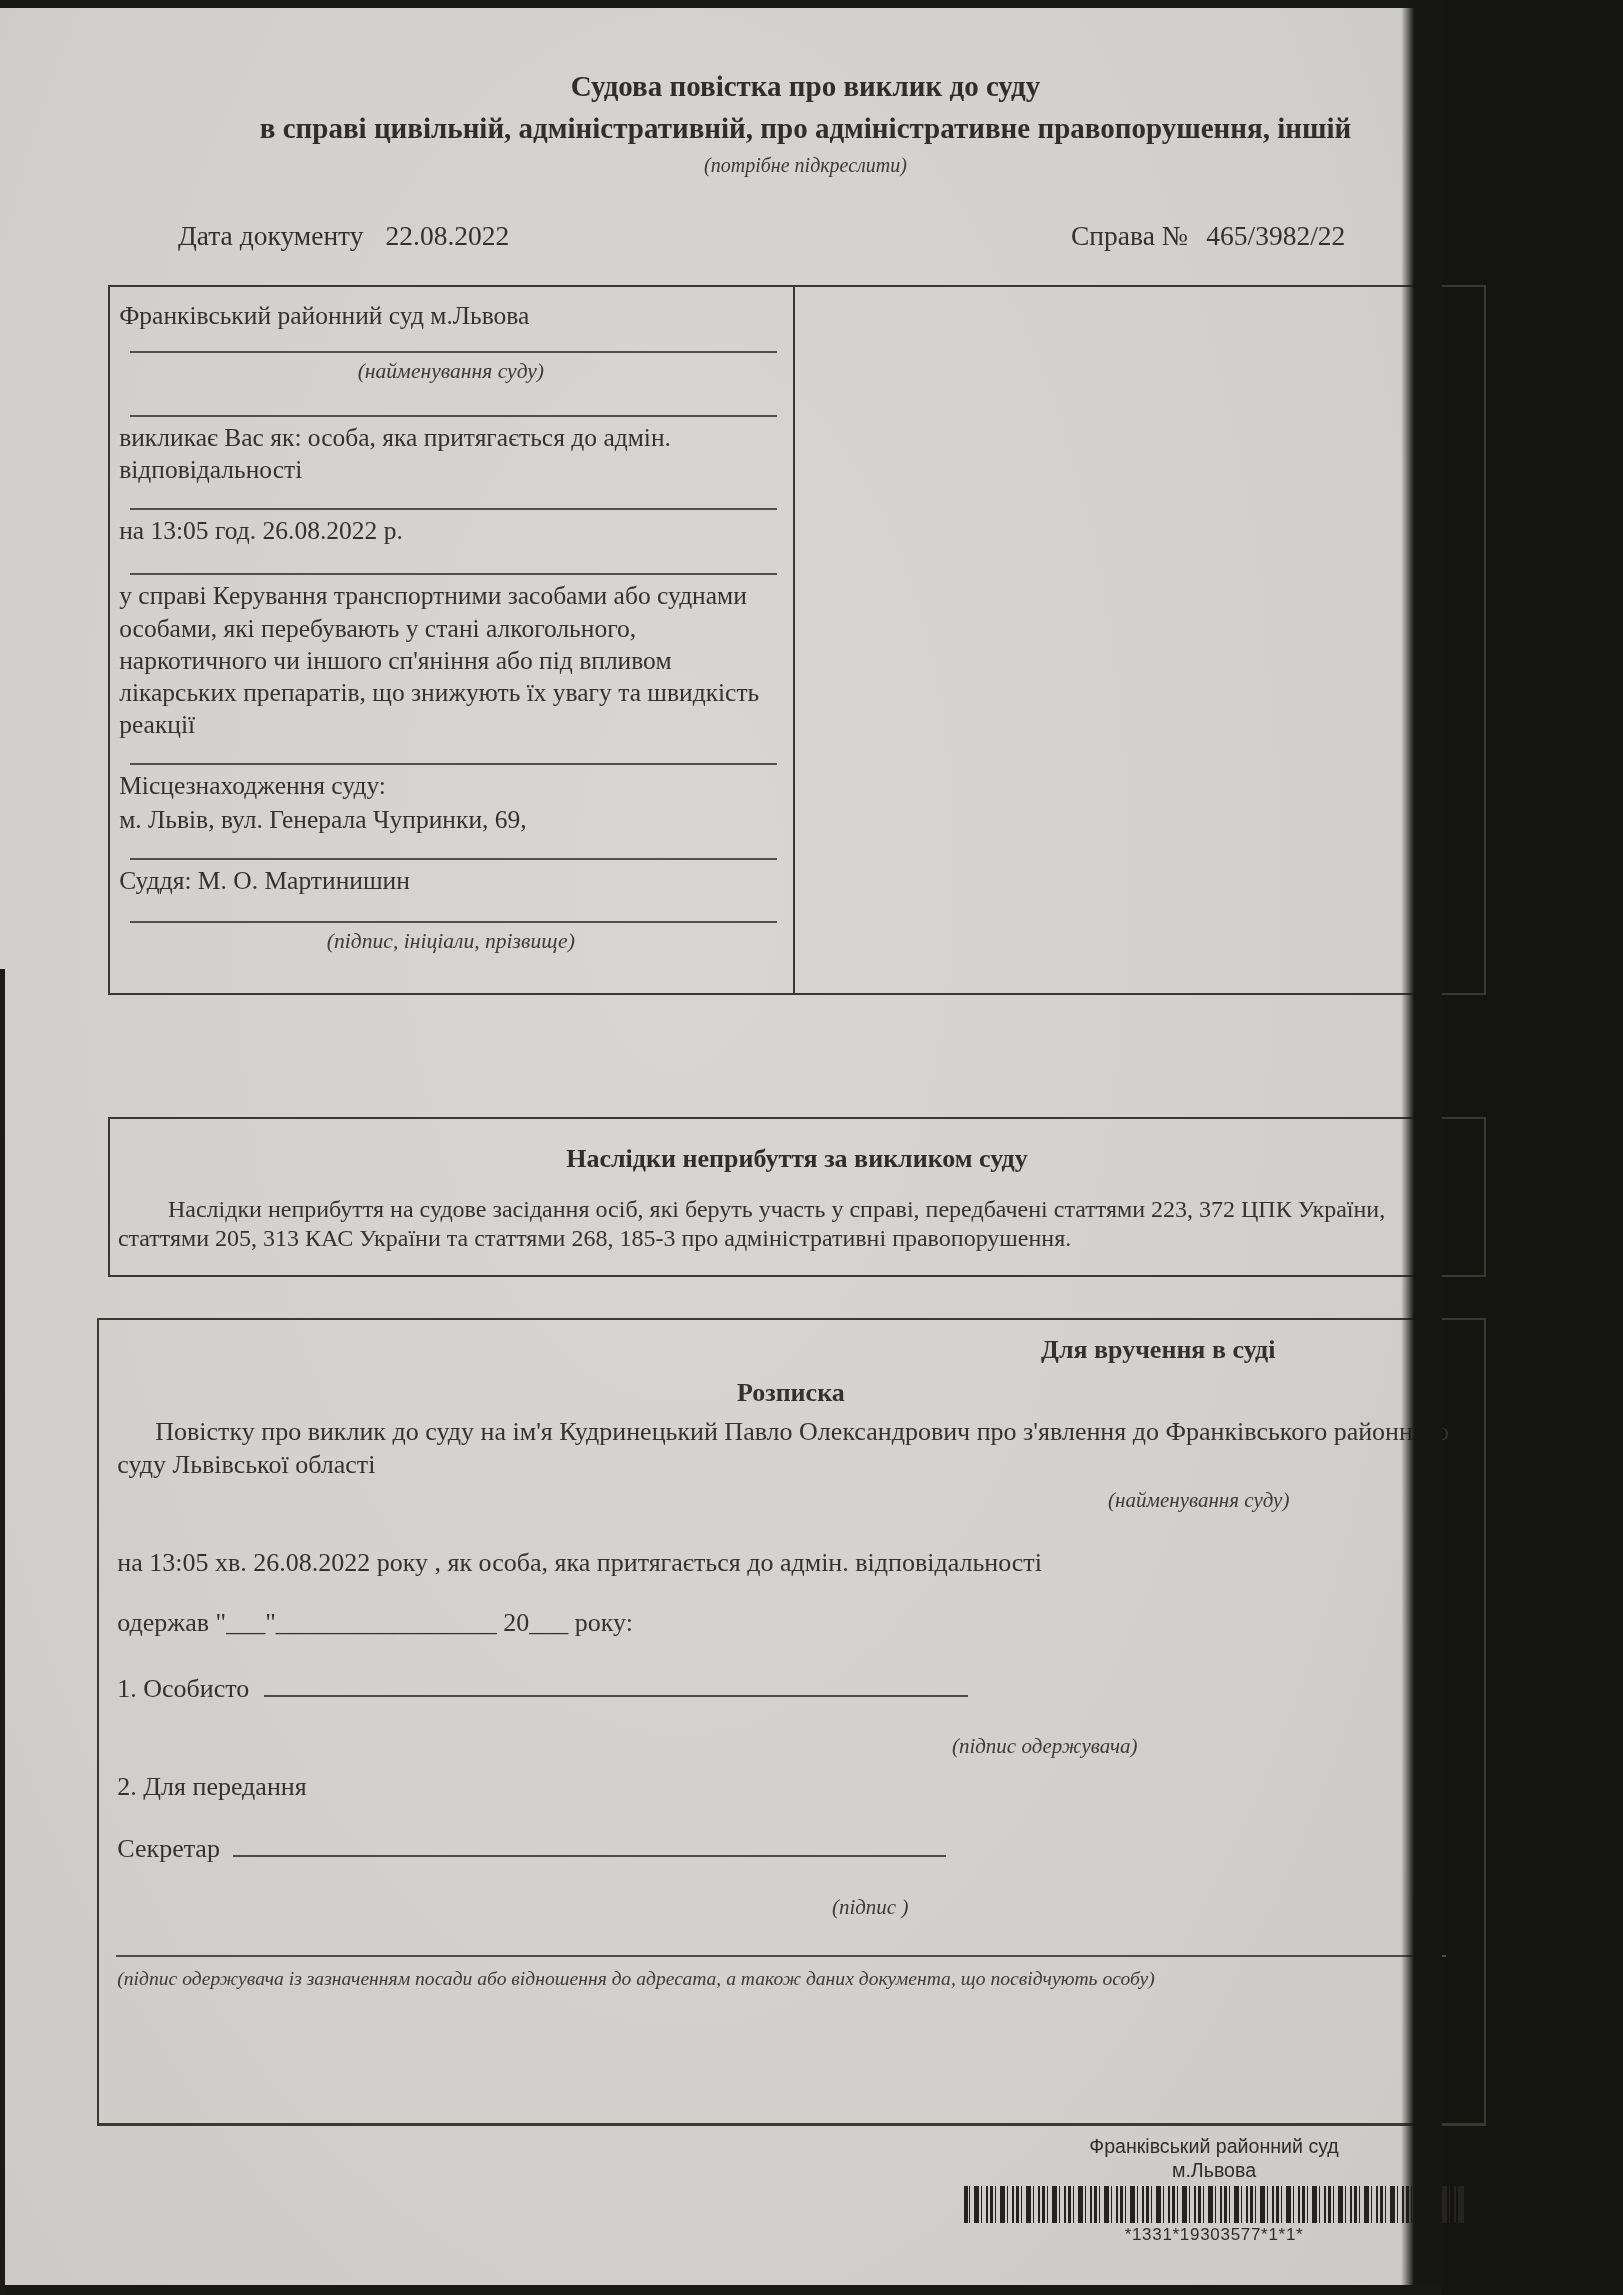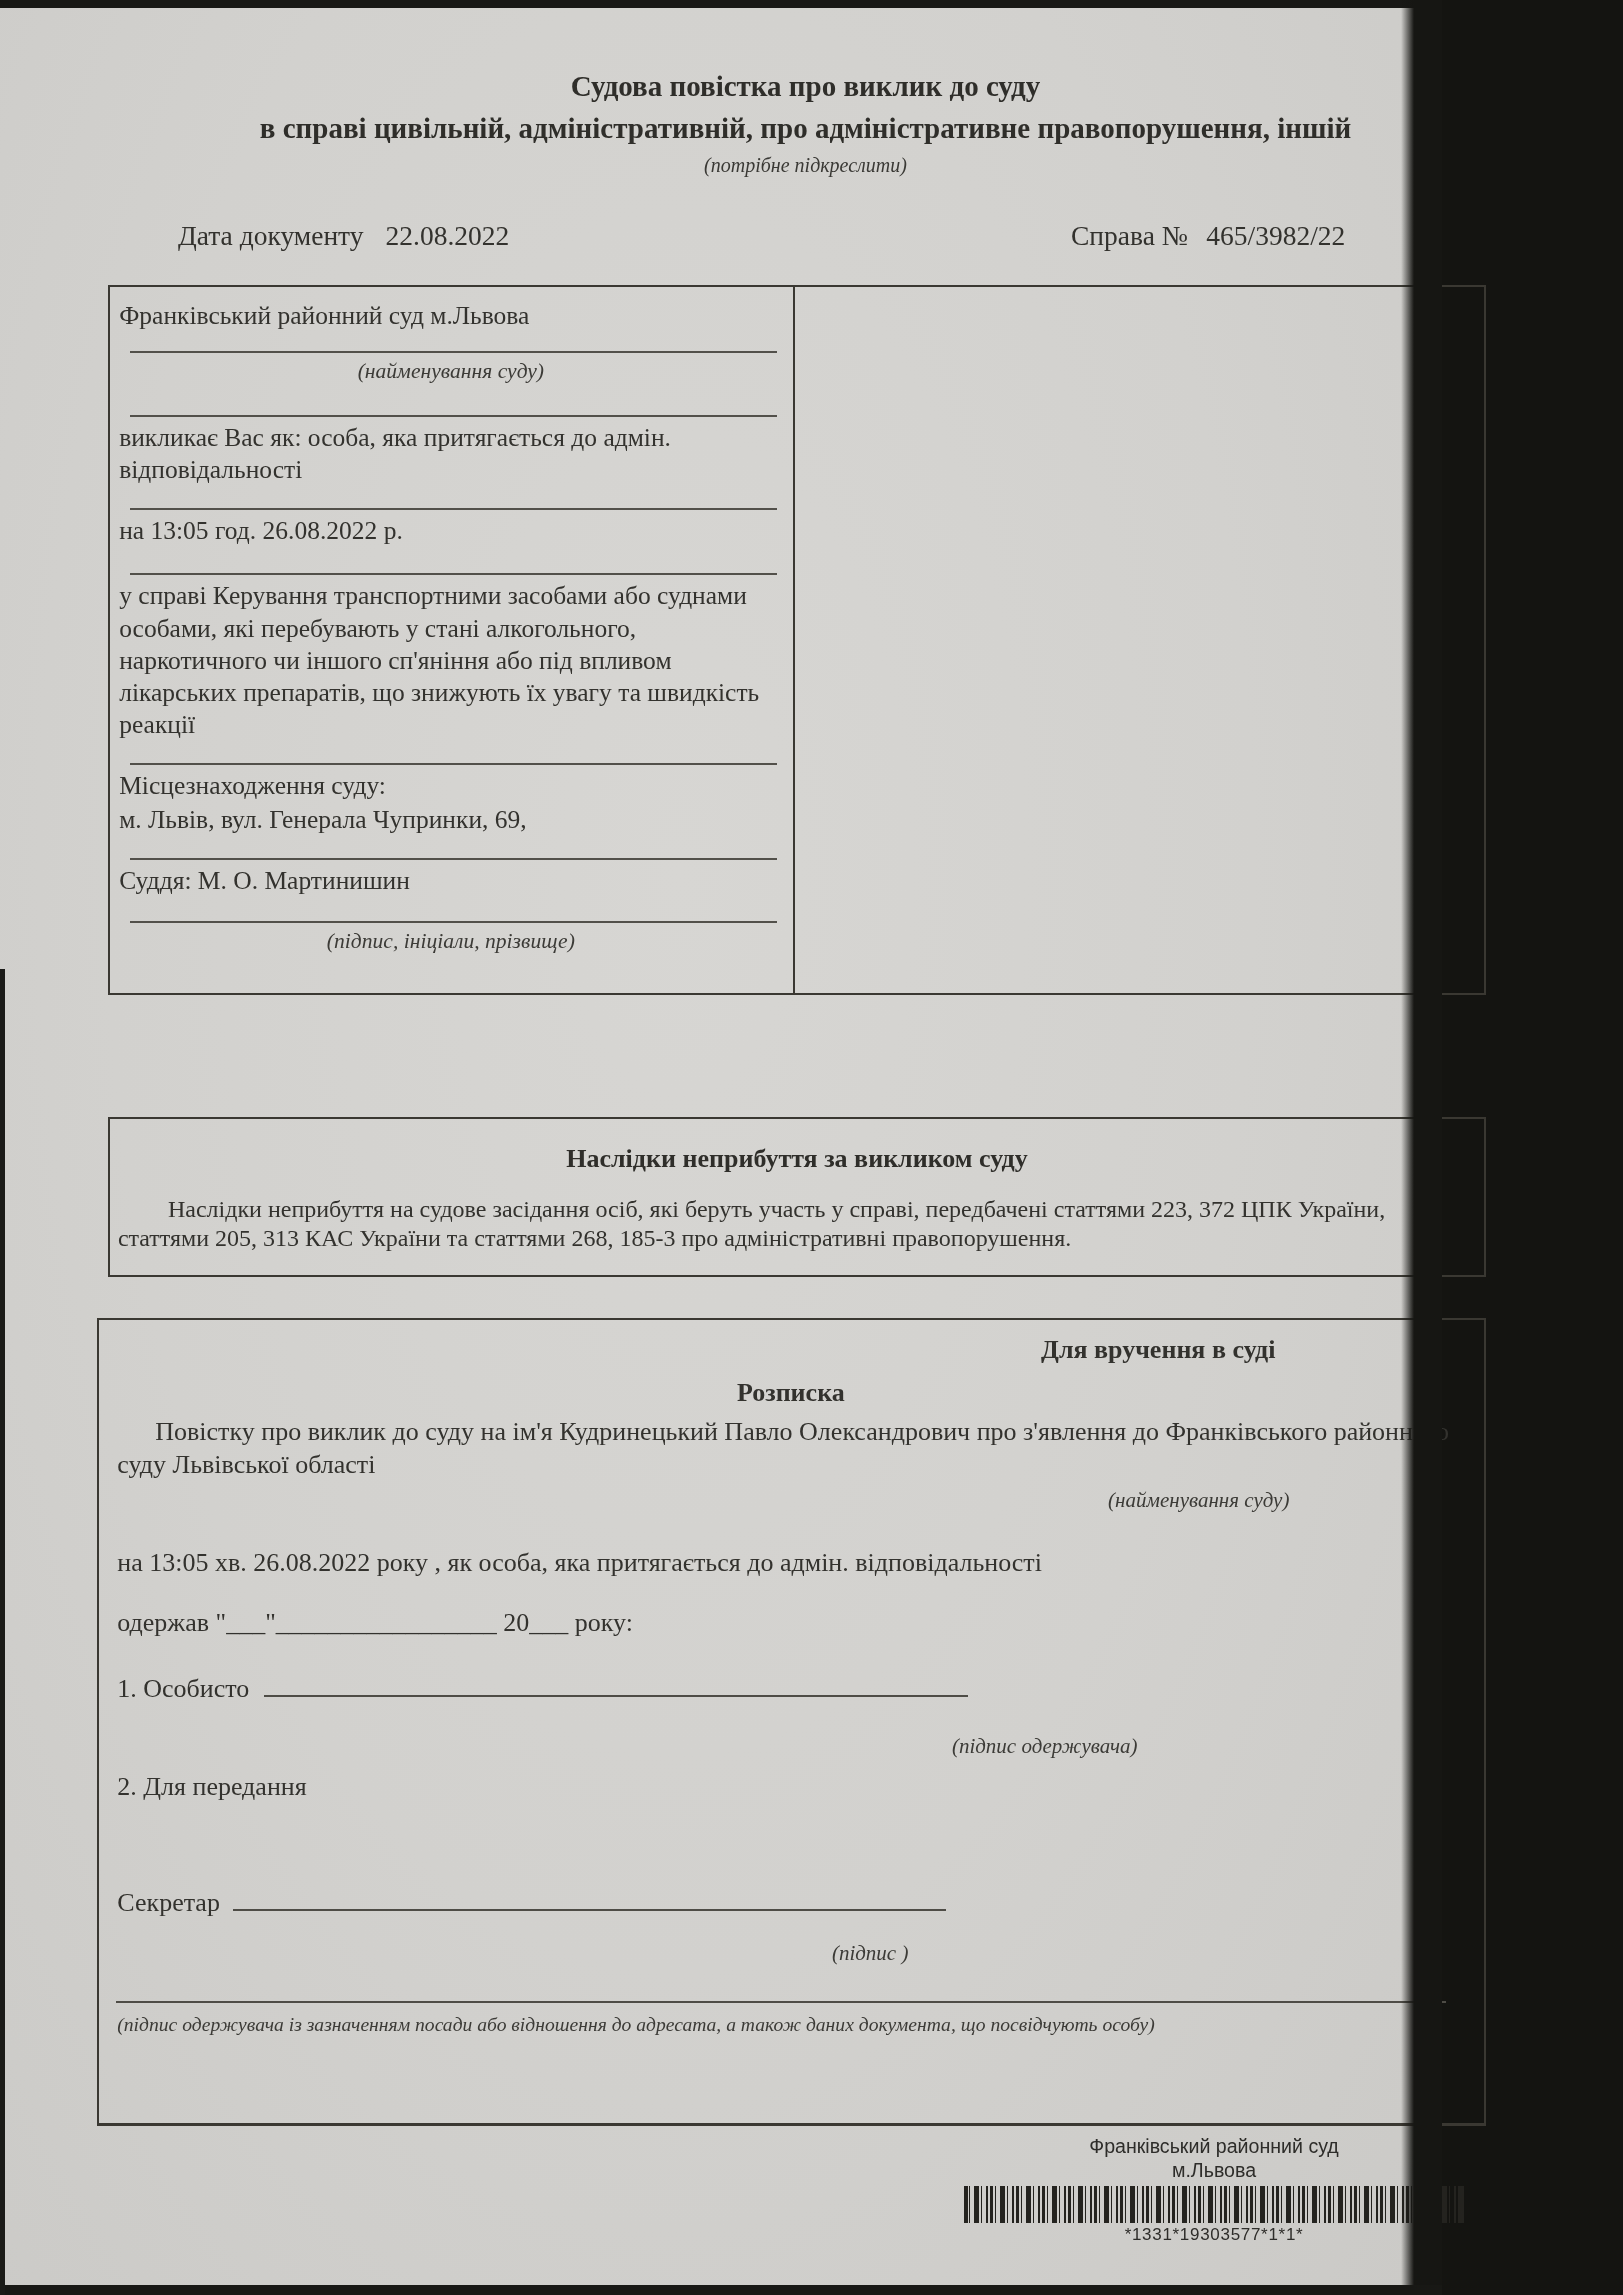--- a/index.html
+++ b/index.html
@@ -80,22 +80,22 @@
   .court-cap { margin-top: 5.2px; text-align: right; padding-right: 175px; }
   .cap-sm { font-style: italic; font-size: 21px; color: #3c3b37; }
   .appearance { margin-top: 34px; }
   .received { margin-top: 27.5px; }
   .sig-row { margin-top: 30px; display: flex; align-items: baseline; }
   .sig-row .line { display: inline-block; height: 27.5px; border-bottom: 2.6px solid #4e4c46; }
   .line-personally { width: 704px; margin-left: 14.4px; }
   .line-secretary  { width: 713px; margin-left: 13px; }
   .personally-cap { margin-top: 27.5px; text-align: right; padding-right: 327px; }
   .transfer { margin-top: 11.8px; }
-  .secretary-row { margin-top: 80px; }
-  .sign-cap { margin-top: 21px; text-align: right; padding-right: 556px; }
+  .secretary-row { margin-top: 26px; }
+  .sign-cap { margin-top: 29px; text-align: right; padding-right: 556px; }
   .long-rule { margin: 34px 18.3px 0 -1.3px; height: 0; border-bottom: 2.6px solid #4e4c46; }
   .footnote { margin-top: 10.5px; font-style: italic; font-size: 19.6px; color: #3c3b37; }
 
   
   .footer {
     position: absolute; left: 952px; top: 2135px; width: 524px;
     text-align: center; font-family: "Liberation Sans", sans-serif;
     font-size: 19.6px; line-height: 1.2; color: #2e2d2a;
   }
   .barcode {

